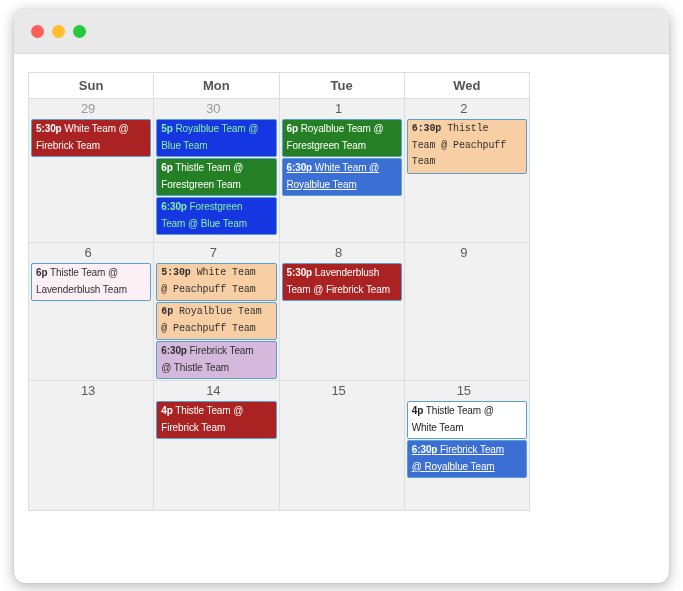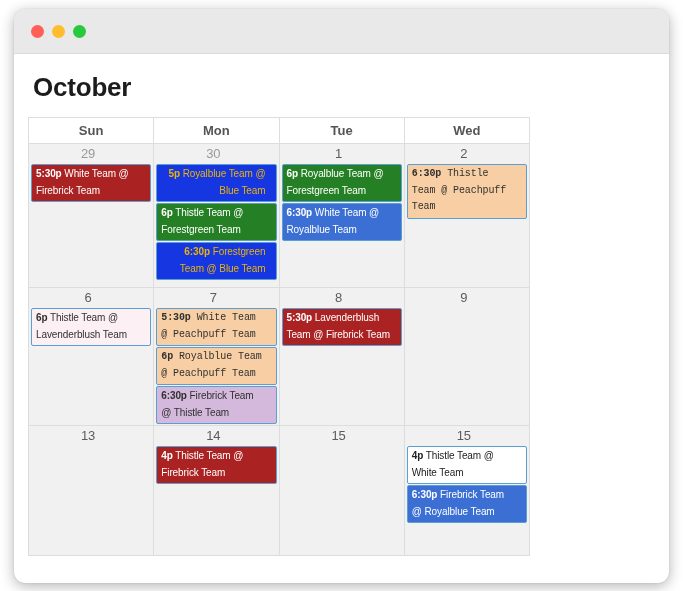--- a/index.html
+++ b/index.html
@@ -95,41 +95,40 @@
     margin-bottom: 1px;
     font-size: 10px;
     line-height: 16.5px;
     letter-spacing: -0.1px;
     cursor: pointer;
   }
   .event .t { font-weight: 700; }
 
   
   .ev-firebrick     { background: #aa2222; color: #ffffff; }
-  .ev-royalblue     { background: #1536e0; color: #eab308; text-align: right; }
-  .ev-blue          { background: #3b6fd4; color: #ffffff; }
+  .ev-royalblue     { background: #1536e0; color: #86efac; }
+  .ev-blue          { background: #3b6fd4; color: #ffffff; text-decoration: underline; }
   .ev-forestgreen   { background: #258025; color: #ffffff; }
   .ev-peachpuff     { background: #f8cfa4; color: #303030; font-family: Liberation Mono, monospace; }
   .ev-thistle       { background: #d4b9dd; color: #303030; }
   .ev-lavenderblush { background: #fdf0f4; color: #303030; }
   .ev-white         { background: #ffffff; color: #222222; }
 </style>
 </head>
 <body>
 
 <div id="window">
 
   <div id="titlebar">
     <span class="dot red"></span>
     <span class="dot yellow"></span>
     <span class="dot green"></span>
   </div>
 
   <div id="content">
-    <div id="month-title">October</div>
 
     <table class="calendar">
       <thead>
         <tr id="header-row">
             <th>Sun</th>
             <th>Mon</th>
             <th>Tue</th>
             <th>Wed</th>
           </tr>
       </thead>

